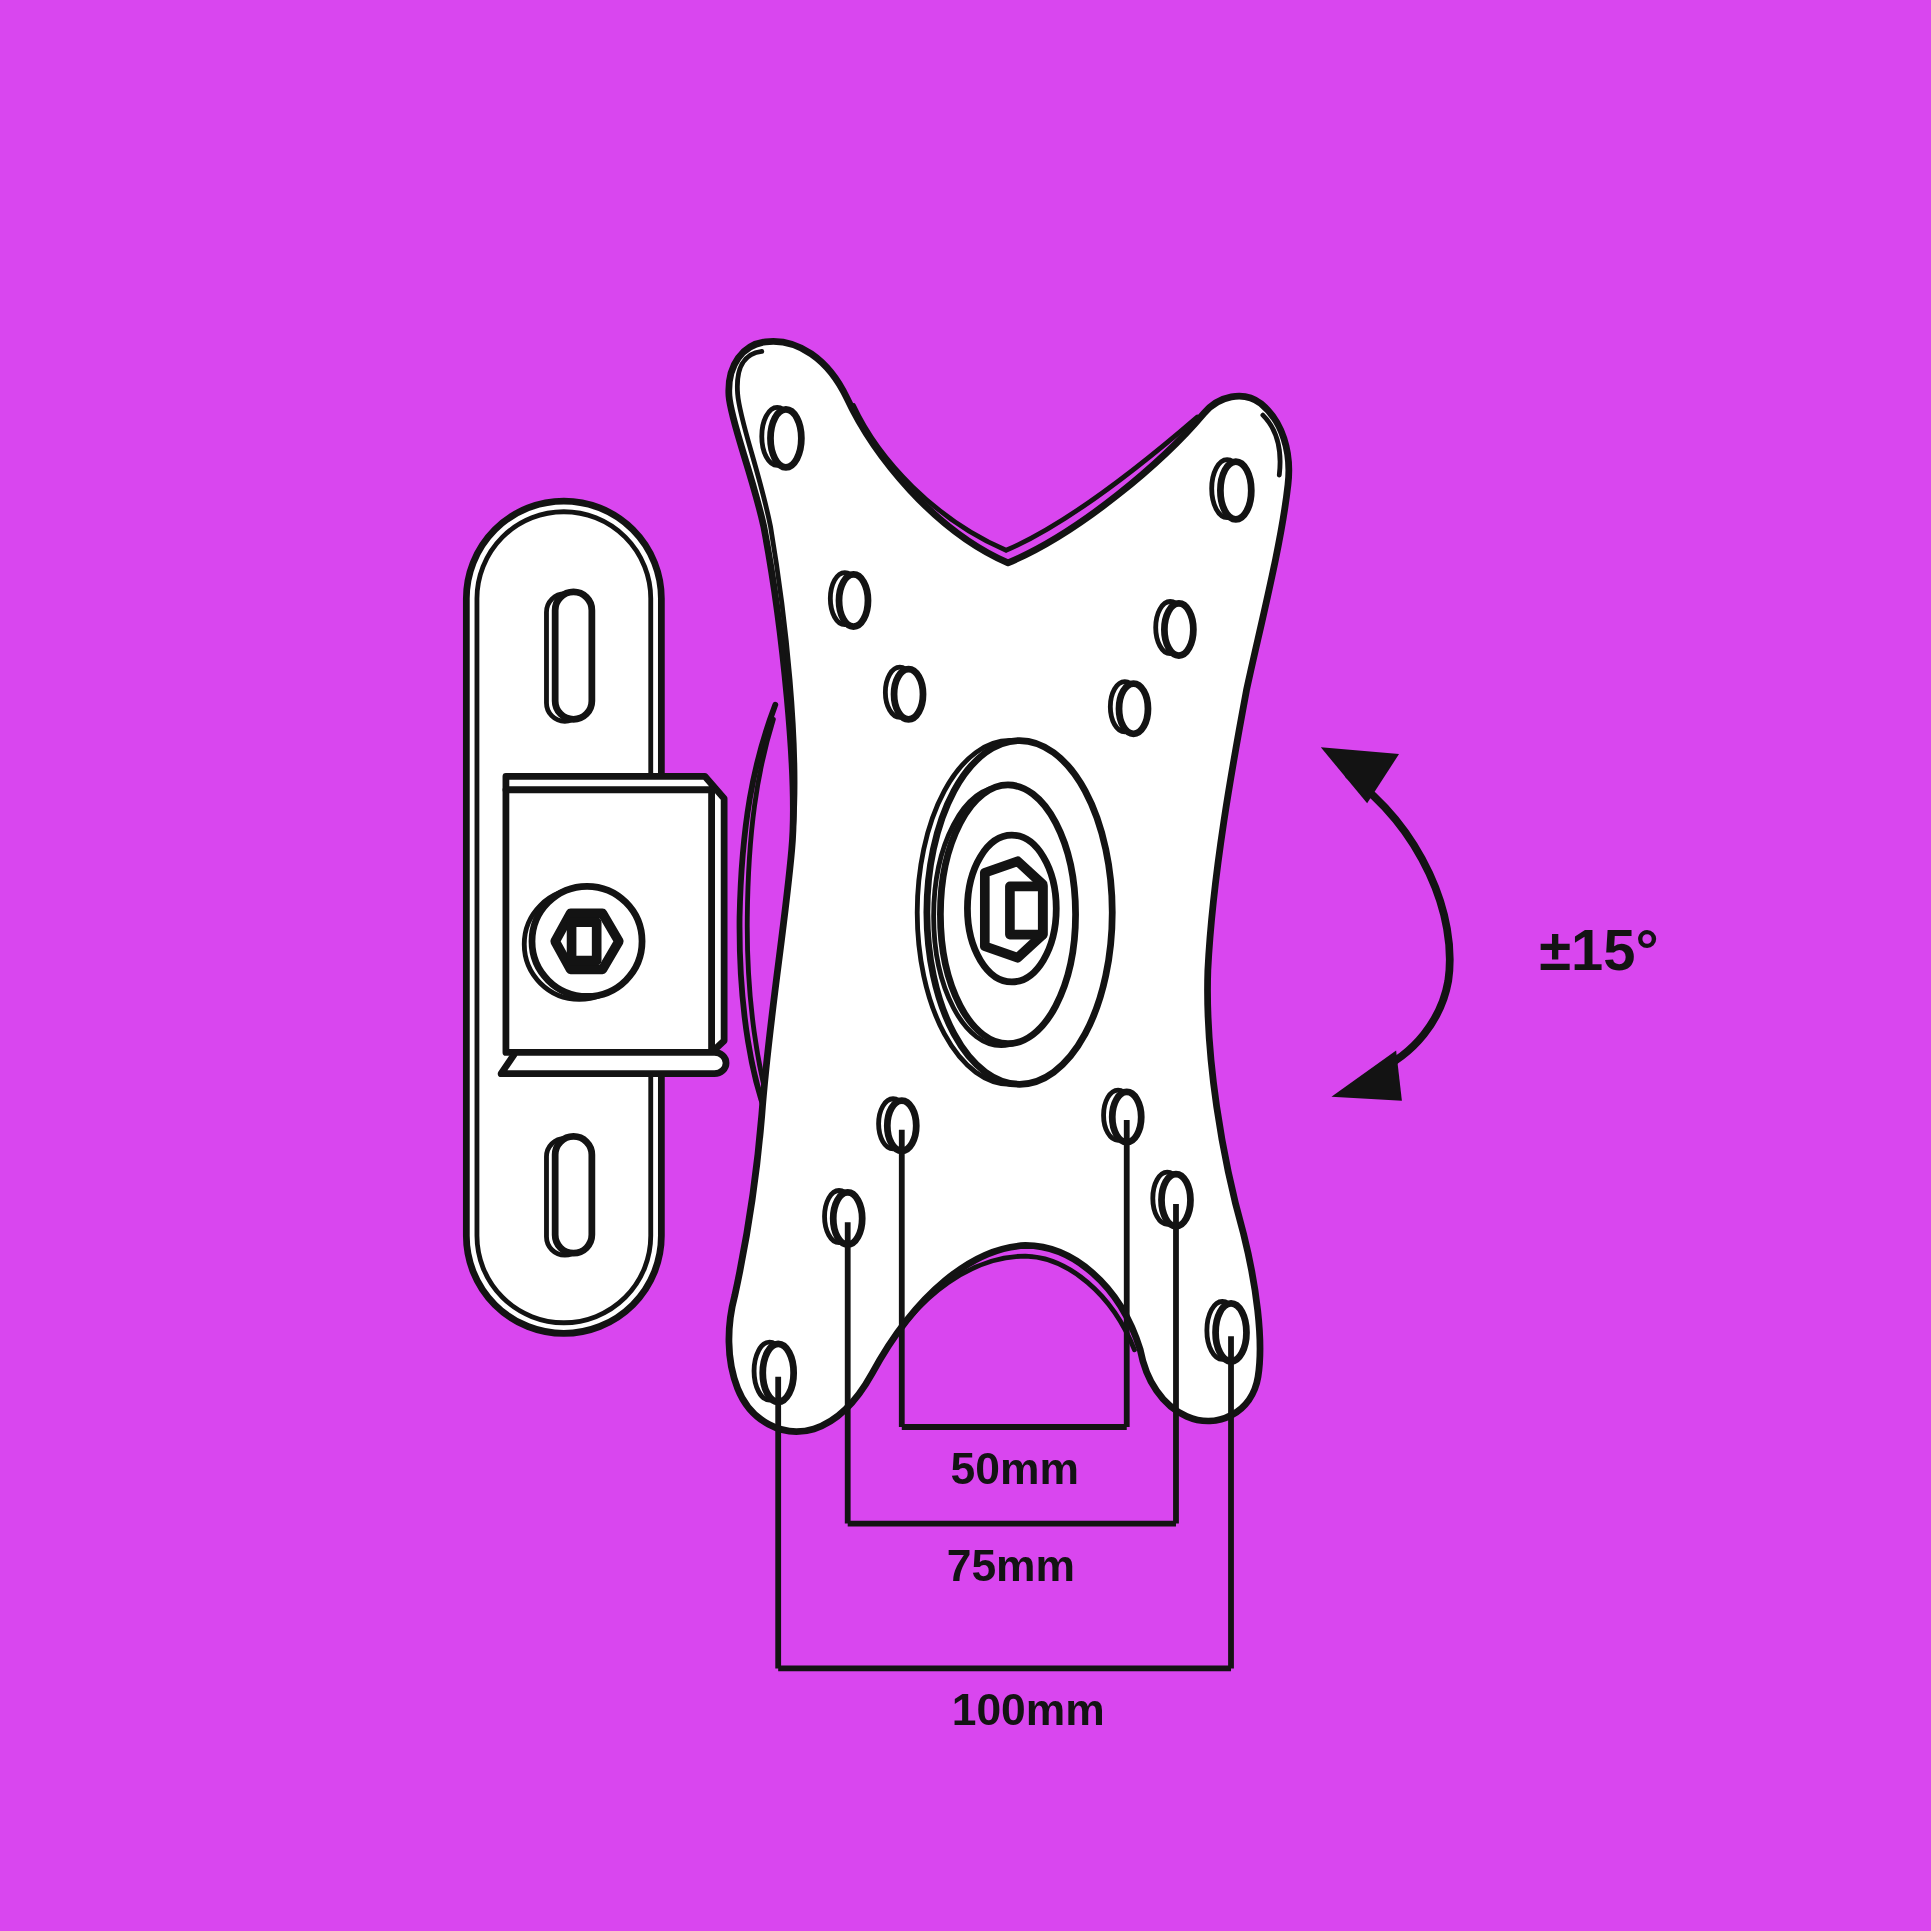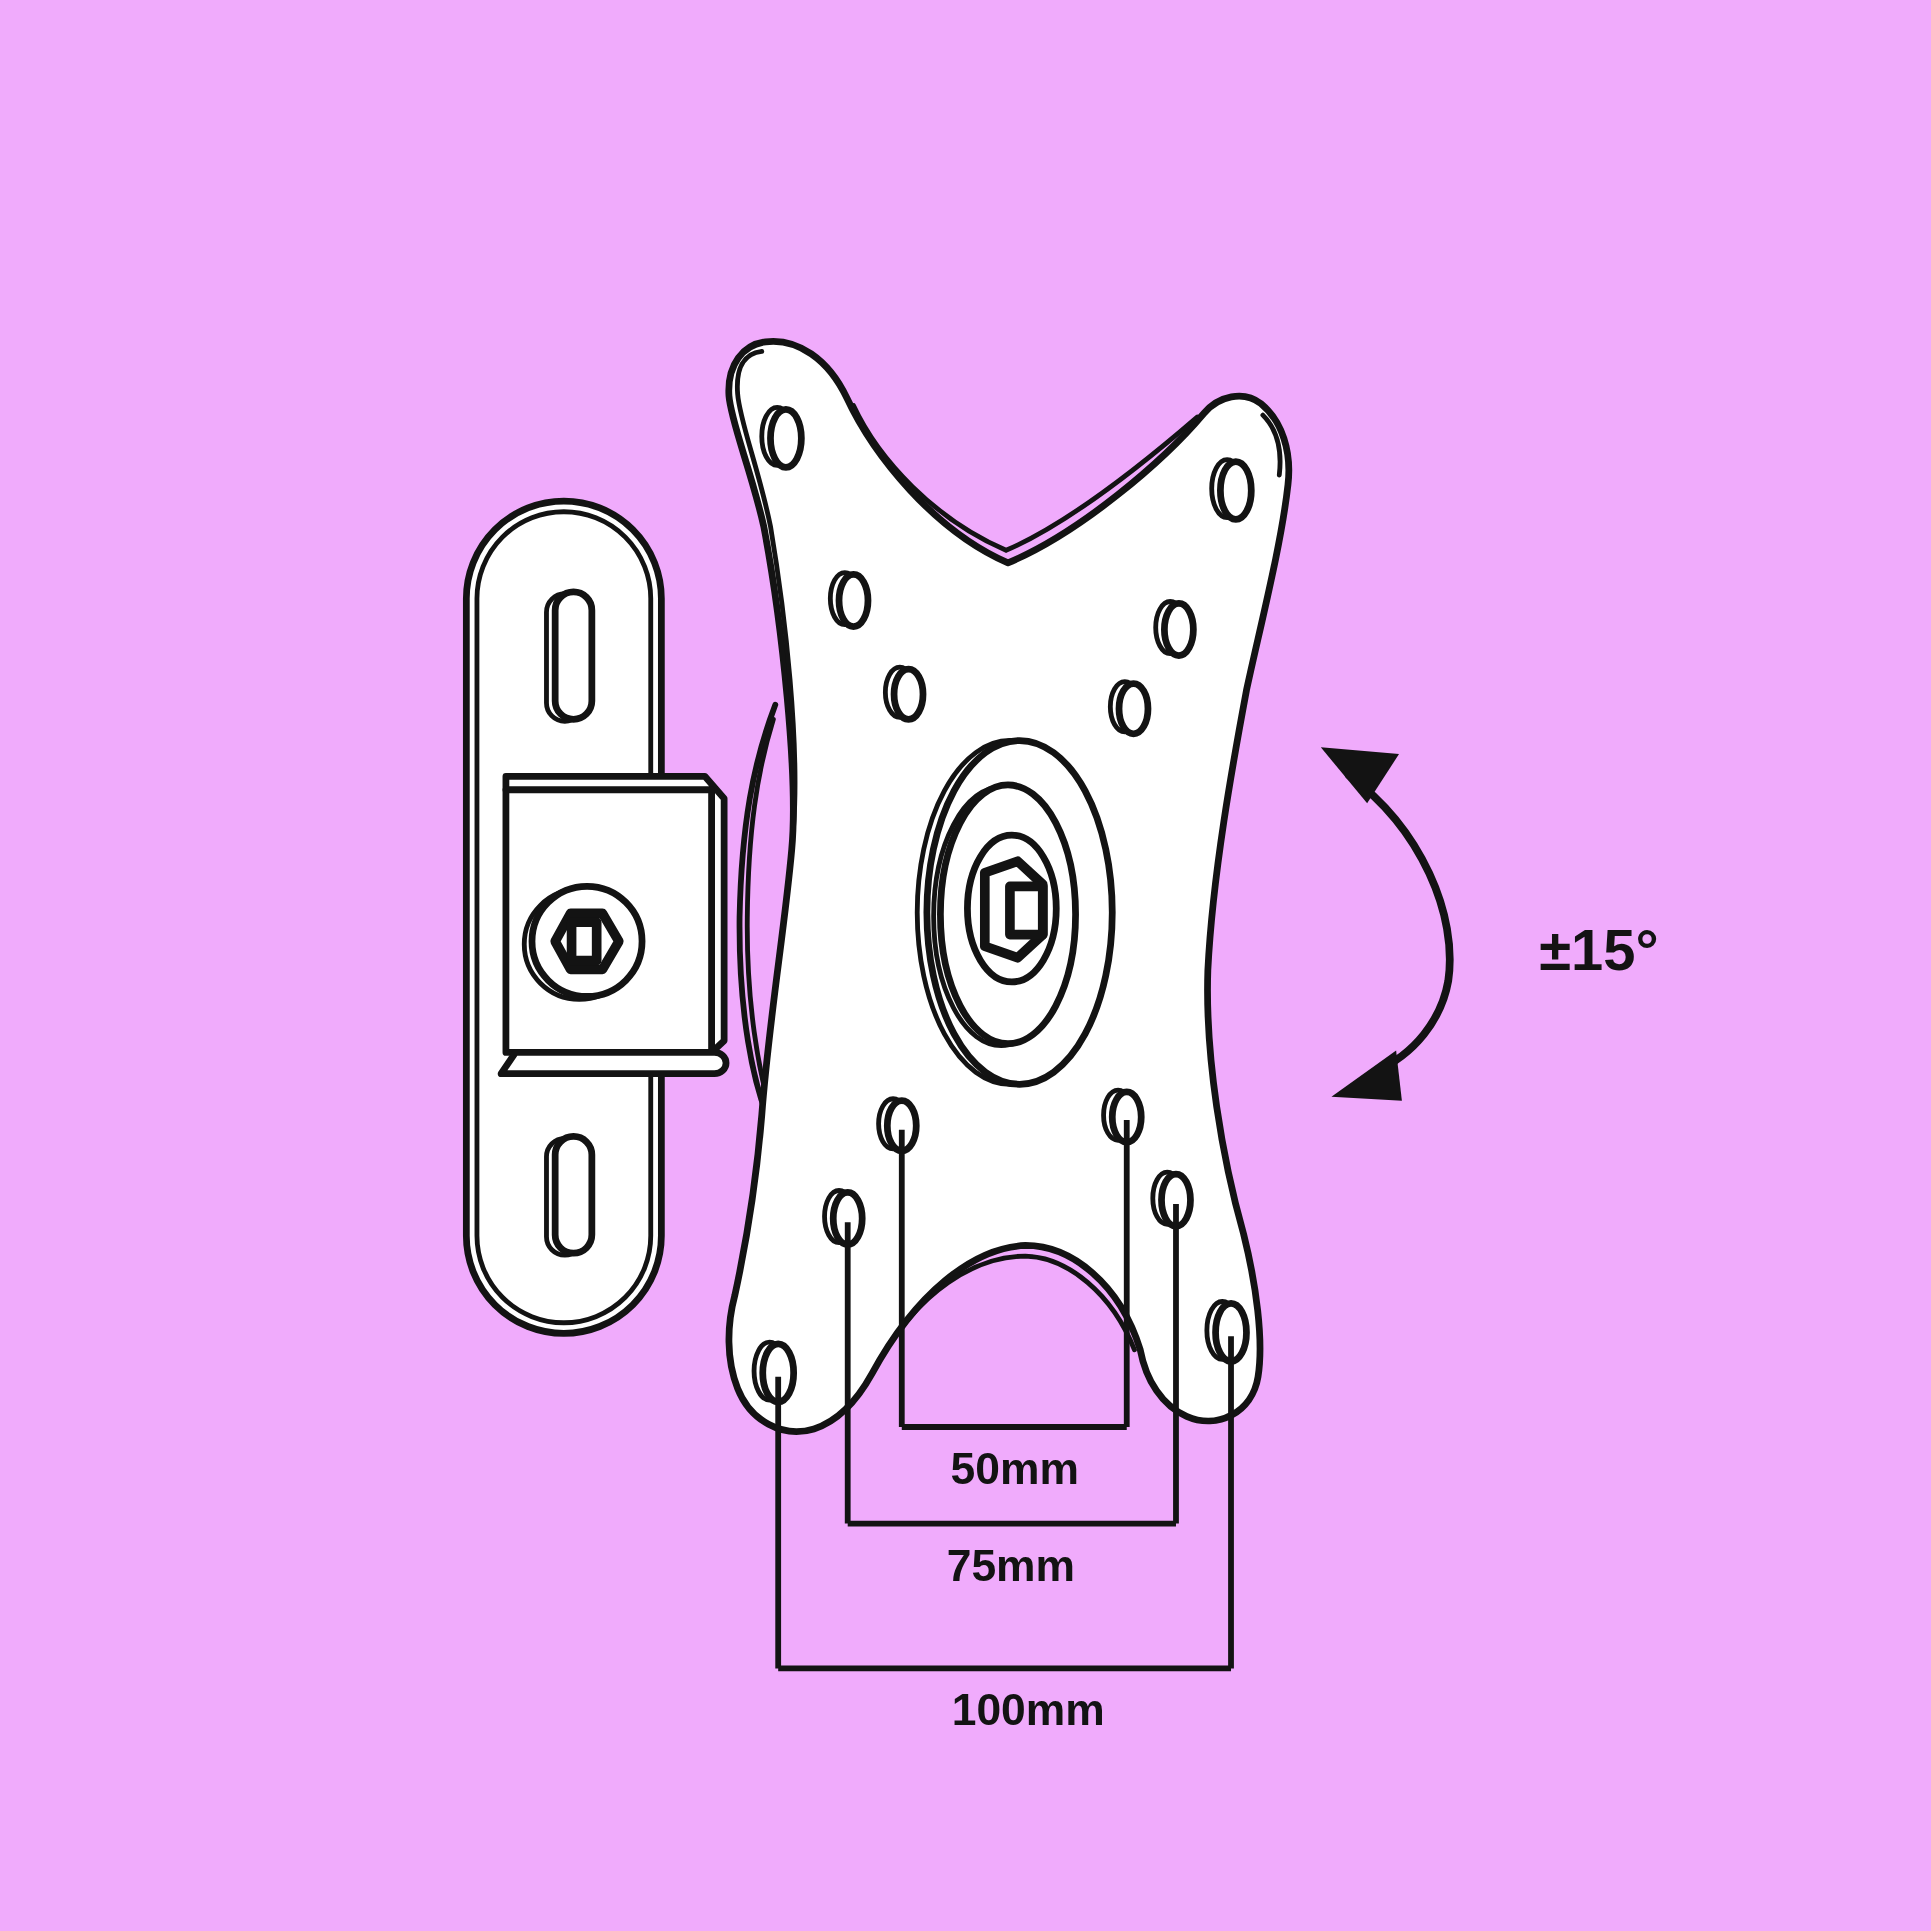--- a/index.html
+++ b/index.html
@@ -7,21 +7,21 @@
     padding: 0;
     background: #ffffff;
     width: 1931px;
     height: 1931px;
     font-family: "Liberation Sans", sans-serif;
   }
   .canvas-wrap {
     position: relative;
     width: 1931px;
     height: 1931px;
-    background: #f0abfc;
+    background: #d946ef;
     overflow: hidden;
   }
   svg { display: block; }
   .outline {
     fill: #ffffff;
     stroke: #131313;
     stroke-width: 7;
     stroke-linejoin: round;
     stroke-linecap: round;
   }

